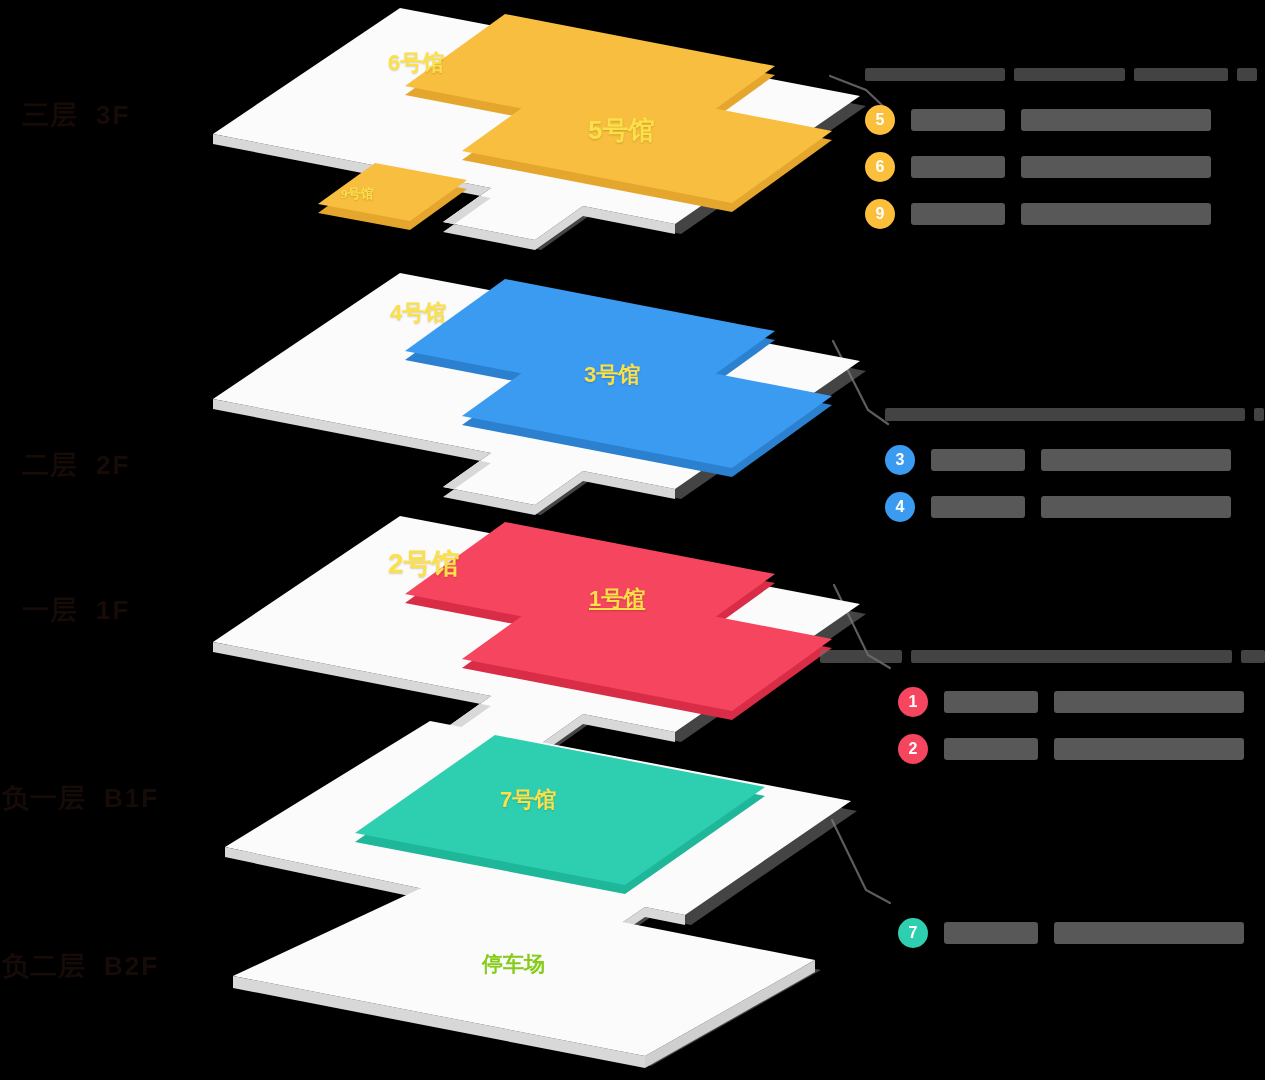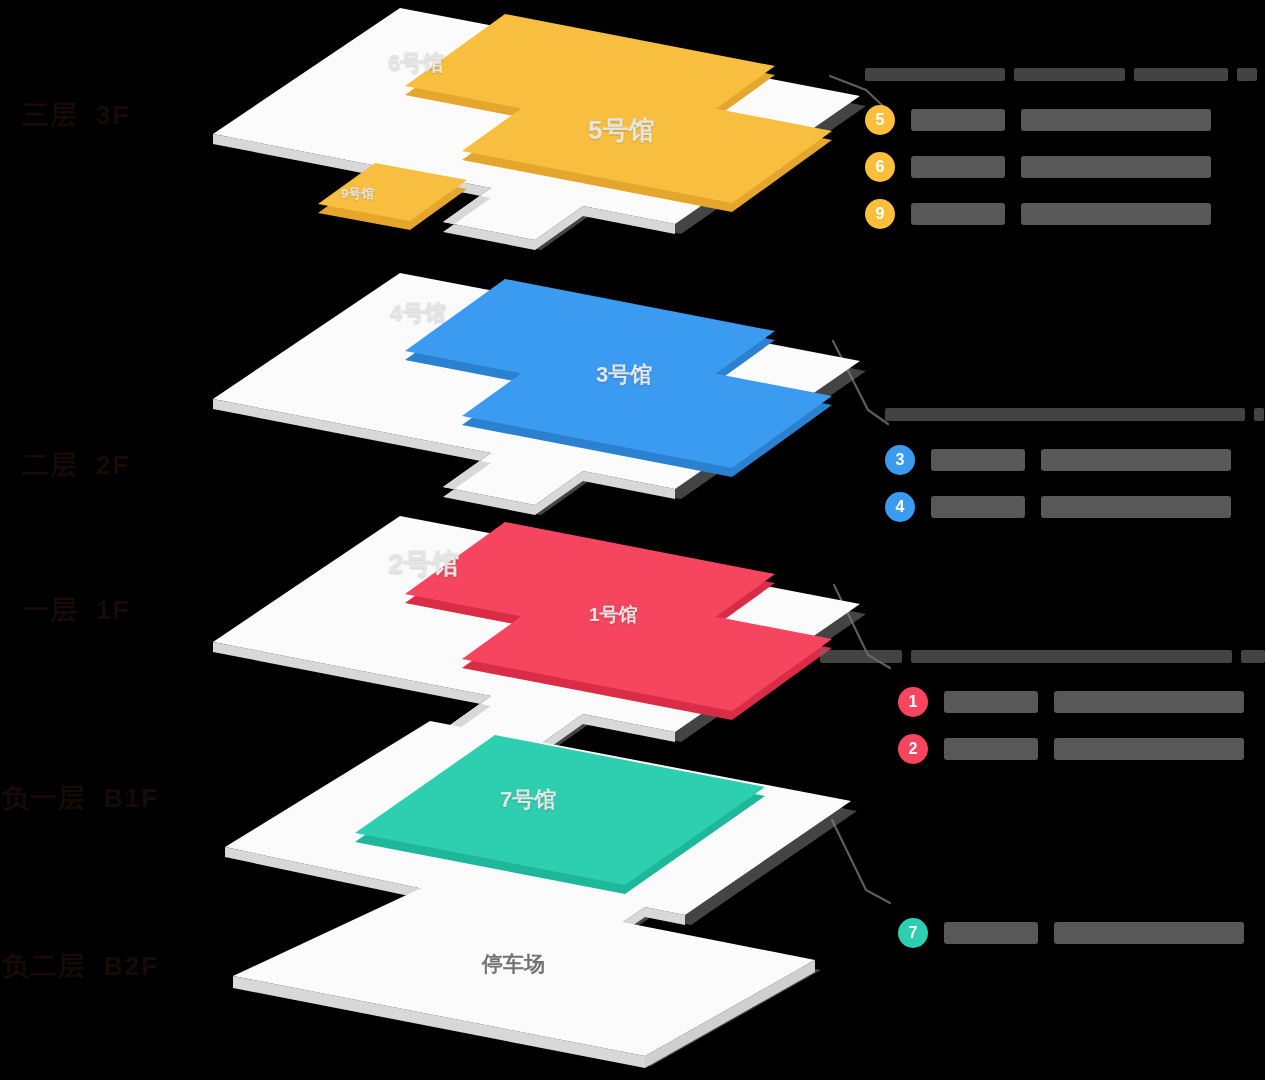--- a/index.html
+++ b/index.html
@@ -15,21 +15,21 @@
                letter-spacing:1px;white-space:nowrap;
                filter:blur(0.4px);opacity:.93;}
   .floor-label .cn{color:#190c09;}
   .floor-label .en{color:#190c09;font-size:26px;letter-spacing:2px;}
 
   
   .slab{position:absolute;}
   .slab svg{display:block;overflow:visible;}
 
   
-  .hall-label{position:absolute;color:#e5e5e5;font-weight:700;
+  .hall-label{position:absolute;color:#fde047;font-weight:700;
               text-shadow:0 1px 2px rgba(0,0,0,.18);
               white-space:nowrap;pointer-events:none;}
 
   
   .legend-group{position:absolute;}
   .legend-head{height:13px;background:#6e6e6e;border-radius:2px;opacity:.78;}
   .legend-head.seg{display:flex;gap:9px;align-items:center;background:none;}
   .legend-head.seg i{display:block;height:13px;background:#6e6e6e;border-radius:2px;opacity:.78;}
   .legend-row{display:flex;align-items:center;gap:16px;margin-top:17px;}
   .badge{width:30px;height:30px;border-radius:50%;flex:0 0 30px;
@@ -85,21 +85,21 @@
       </g>
 
       <g>
         <path d="M170 170 L262 187 L205 228 L113 211 Z" fill="#E5A62D" transform="translate(0,2)"></path>
         <path d="M170 163 L262 180 L205 221 L113 204 Z" fill="#F8BE40"></path>
       </g>
     </svg>
   </div>
   <div class="hall-label" style="left:388px;top:48px;font-size:22px;">6号馆</div>
   <div class="hall-label" style="left:588px;top:113px;font-size:26px;">5号馆</div>
-  <div class="hall-label" style="left:341px;top:185px;font-size:13px;">9号馆</div>
+  <div class="hall-label" style="left:341px;top:185px;font-size:13px;font-family:Liberation Serif, serif;">9号馆</div>
 
   <div class="slab" style="left:205px;top:265px;">
     <svg width="660" height="250" viewBox="0 0 660 250">
       <g>
         <path d="M195 8 L655 96 L470 224 L378 206 L330 240 L238 222 L286 188 L8 134 Z" fill="#7b7b7b" opacity="0.55" transform="translate(6,10)"></path>
         <path d="M195 8 L655 96 L470 224 L378 206 L330 240 L238 222 L286 188 L8 134 Z" fill="#FBFBFB"></path>
         <path d="M8 134 L286 188 L238 222 L330 240 L378 206 L470 224 L470 234 L378 216
                  L330 250 L238 232 L286 198 L8 144 Z" fill="#D8D8D8"></path>
       </g>
       <g>
@@ -109,21 +109,21 @@
         <path d="M300 23 L570 75 L470 147 L200 95 Z" fill="#2B80CF"></path>
         <path d="M300 14 L570 66 L470 138 L200 86 Z" fill="#3B9BF0"></path>
       </g>
       <g>
         <path d="M427 88 L697 140 L597 212 L327 160 Z" fill="#2B80CF" transform="translate(-70,0)"></path>
         <path d="M427 79 L697 131 L597 203 L327 151 Z" fill="#3B9BF0" transform="translate(-70,0)"></path>
       </g>
     </svg>
   </div>
   <div class="hall-label" style="left:390px;top:298px;font-size:22px;">4号馆</div>
-  <div class="hall-label" style="left:596px;top:360px;font-size:22px;">3号馆</div>
+  <div class="hall-label" style="left:584px;top:360px;font-size:22px;">3号馆</div>
 
   <div class="slab" style="left:205px;top:508px;">
     <svg width="660" height="250" viewBox="0 0 660 250">
       <g>
         <path d="M195 8 L655 96 L470 224 L378 206 L330 240 L238 222 L286 188 L8 134 Z" fill="#7b7b7b" opacity="0.55" transform="translate(6,10)"></path>
         <path d="M195 8 L655 96 L470 224 L378 206 L330 240 L238 222 L286 188 L8 134 Z" fill="#FBFBFB"></path>
         <path d="M8 134 L286 188 L238 222 L330 240 L378 206 L470 224 L470 234 L378 216
                  L330 250 L238 232 L286 198 L8 144 Z" fill="#D8D8D8"></path>
       </g>
       <g>
@@ -133,21 +133,21 @@
         <path d="M300 23 L570 75 L470 147 L200 95 Z" fill="#D92C47"></path>
         <path d="M300 14 L570 66 L470 138 L200 86 Z" fill="#F5455F"></path>
       </g>
       <g>
         <path d="M427 88 L697 140 L597 212 L327 160 Z" fill="#D92C47" transform="translate(-70,0)"></path>
         <path d="M427 79 L697 131 L597 203 L327 151 Z" fill="#F5455F" transform="translate(-70,0)"></path>
       </g>
     </svg>
   </div>
   <div class="hall-label" style="left:388px;top:545px;font-size:28px;">2号馆</div>
-  <div class="hall-label" style="left:589px;top:602px;font-size:19px;">1号馆</div>
+  <div class="hall-label" style="left:589px;top:584px;font-size:22px;text-decoration:underline;">1号馆</div>
 
   <div class="slab" style="left:215px;top:715px;">
     <svg width="650" height="220" viewBox="0 0 650 220">
       <g>
         <path d="M215 6 L636 86 L470 200 L430 192 L398 214 L10 132 Z" fill="#7b7b7b" opacity="0.55" transform="translate(6,10)"></path>
         <path d="M215 6 L636 86 L470 200 L430 192 L398 214 L10 132 Z" fill="#FBFBFB"></path>
         <path d="M10 132 L398 214 L430 192 L470 200 L470 210 L430 202 L398 224 L10 142 Z" fill="#D8D8D8"></path>
       </g>
       <g>
         <path d="M280 20 L550 72 L410 170 L140 118 Z" fill="#1FB79A" transform="translate(0,9)"></path>
@@ -160,21 +160,21 @@
   <div class="slab" style="left:225px;top:880px;">
     <svg width="620" height="190" viewBox="0 0 620 190">
       <g>
         <path d="M205 4 L590 80 L420 176 L8 96 Z" fill="#7b7b7b" opacity="0.55" transform="translate(6,10)"></path>
         <path d="M205 4 L590 80 L420 176 L8 96 Z" fill="#FBFBFB"></path>
         <path d="M8 96 L420 176 L420 188 L8 108 Z" fill="#D8D8D8"></path>
         <path d="M420 176 L590 80 L590 92 L420 188 Z" fill="#CFCFCF"></path>
       </g>
     </svg>
   </div>
-  <div class="hall-label" style="left:482px;top:950px;font-size:21px;color:#737373;text-shadow:none;">停车场</div>
+  <div class="hall-label" style="left:482px;top:950px;font-size:21px;color:#84cc16;text-shadow:none;">停车场</div>
 
   <div class="floor-label" style="left:22px;top:97px;">
     <span class="cn">三层</span>
     <span class="en">3F</span>
   </div>
   <div class="floor-label" style="left:22px;top:447px;">
     <span class="cn">二层</span>
     <span class="en">2F</span>
   </div>
   <div class="floor-label" style="left:22px;top:592px;">

